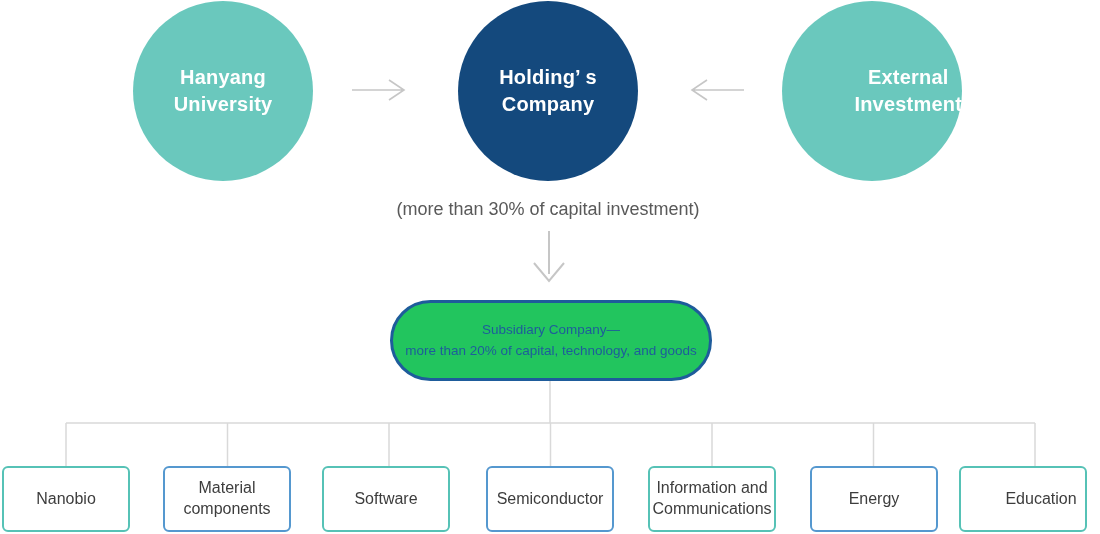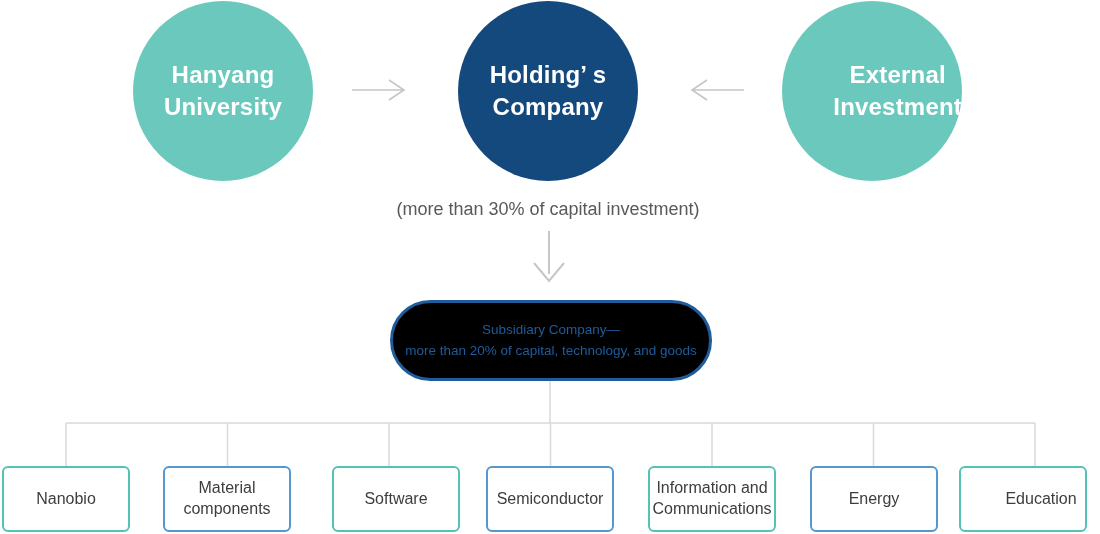--- a/index.html
+++ b/index.html
@@ -15,21 +15,21 @@
     position: absolute;
     top: 1px;
     width: 180px;
     height: 180px;
     border-radius: 50%;
     display: flex;
     align-items: center;
     justify-content: center;
     text-align: center;
     color: #ffffff;
-    font-size: 24px;
+    font-size: 20px;
     font-weight: bold;
     line-height: 1.35;
     white-space: pre-line;
     letter-spacing: 0.2px;
   }
   .circle.teal { background: #6ac8bd; }
   .circle.navy { background: #14497d; }
   .circle.c1 { left: 133px; }
   .circle.c2 { left: 458px; }
   .circle.c3 { left: 782px; justify-content: flex-end; }
@@ -51,21 +51,21 @@
 
   .subsidiary {
     position: absolute;
     left: 390px;
     top: 300px;
     width: 322px;
     height: 81px;
     box-sizing: border-box;
     border: 3px solid #1e5c9b;
     border-radius: 41px;
-    background: #000000;
+    background: #22c55e;
     display: flex;
     align-items: center;
     justify-content: center;
     text-align: center;
     color: #1e5c9b;
     font-size: 13.5px;
     line-height: 1.55;
     white-space: pre-line;
   }
 
@@ -86,21 +86,21 @@
     color: #3d3d3d;
     font-size: 16px;
     white-space: pre-line;
     line-height: 1.3;
   }
   .sector.b-teal { border: 2.5px solid #56c2b6; }
   .sector.b-blue { border: 2.5px solid #5598cf; }
   .sector.small { font-size: 16px; }
   .sector.s1 { left: 2px; }
   .sector.s2 { left: 163px; }
-  .sector.s3 { left: 332px; text-align: right; }
+  .sector.s3 { left: 322px; text-align: right; }
   .sector.s4 { left: 486px; }
   .sector.s5 { left: 648px; }
   .sector.s6 { left: 810px; }
   .sector.s7 { left: 959px; padding-left: 36px; }
 </style>
 </head>
 <body>
 
 <div class="stage">
 

